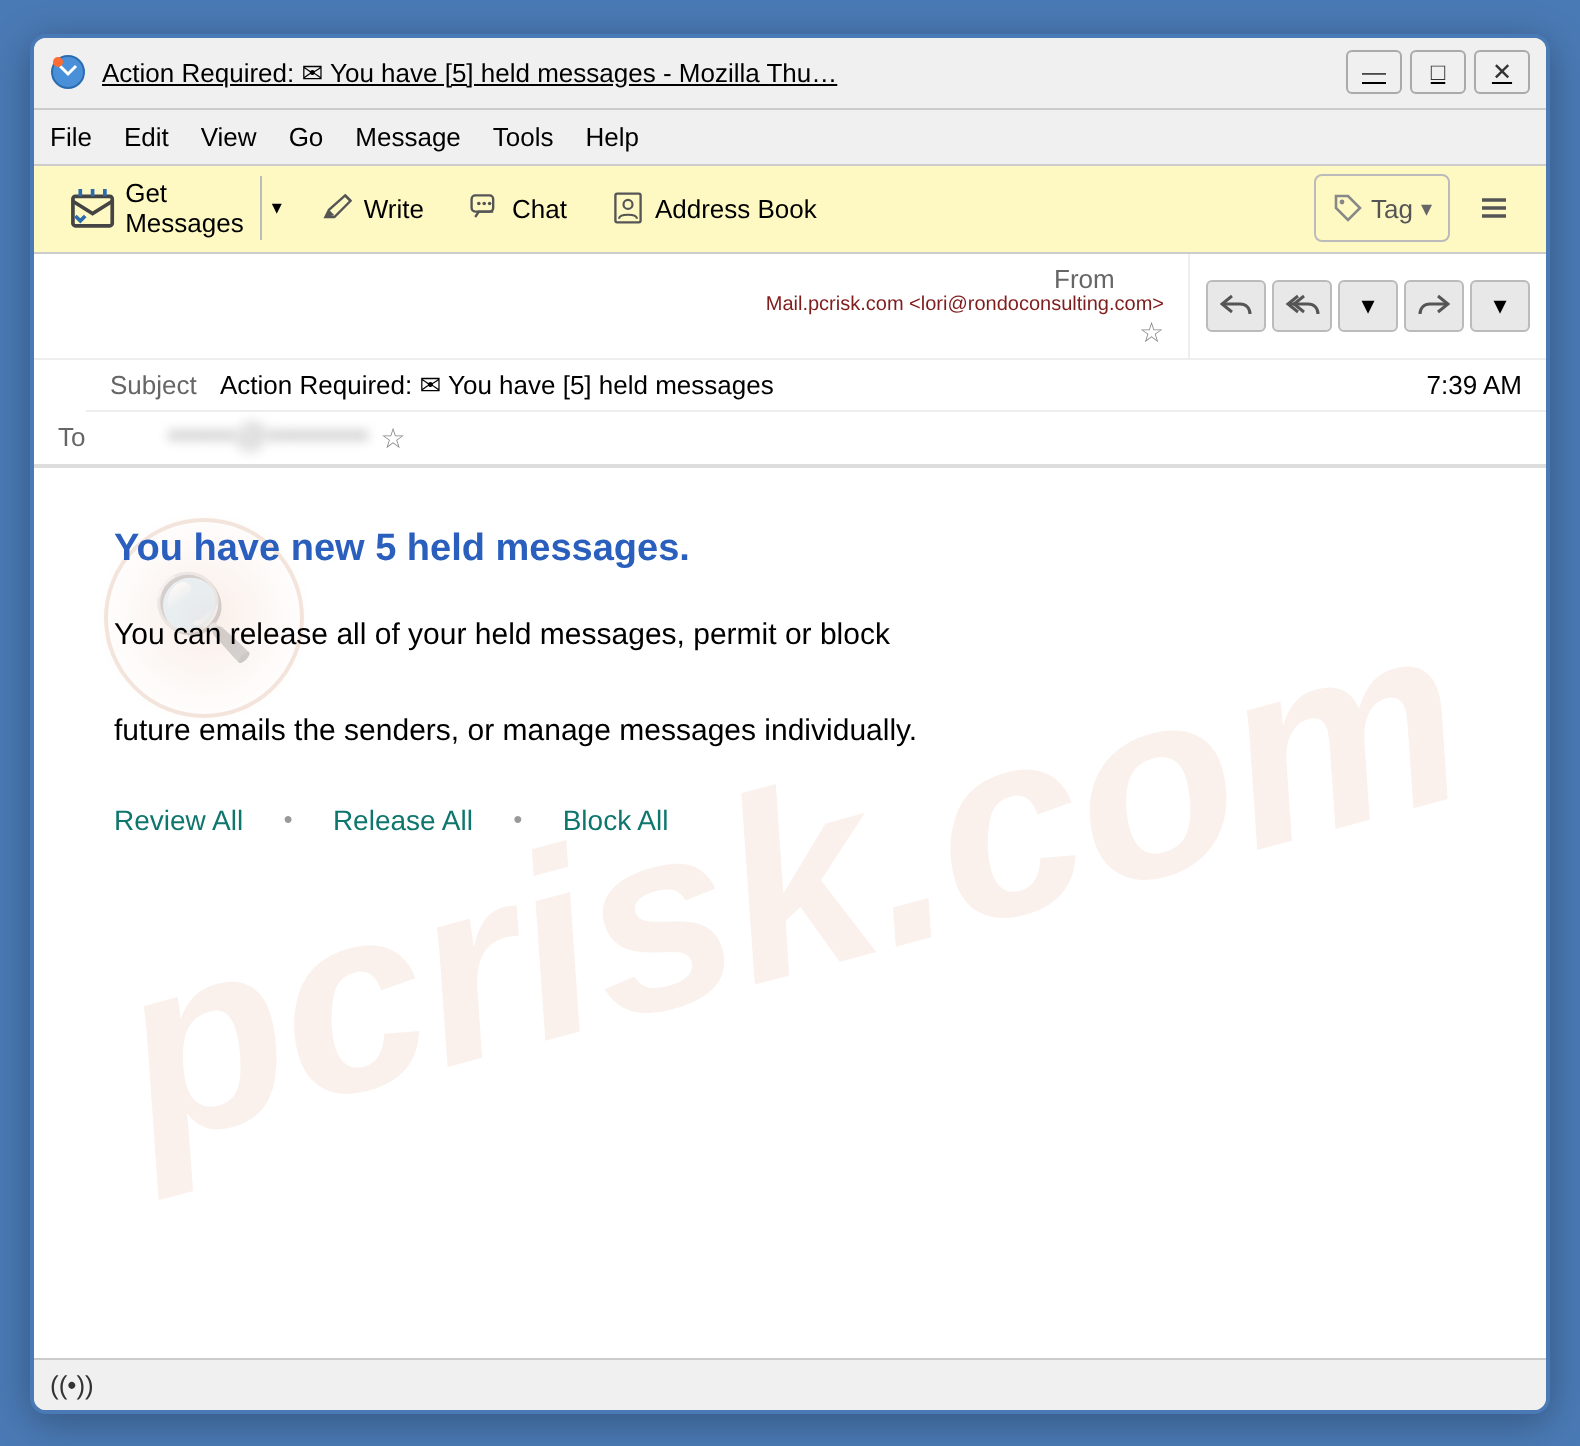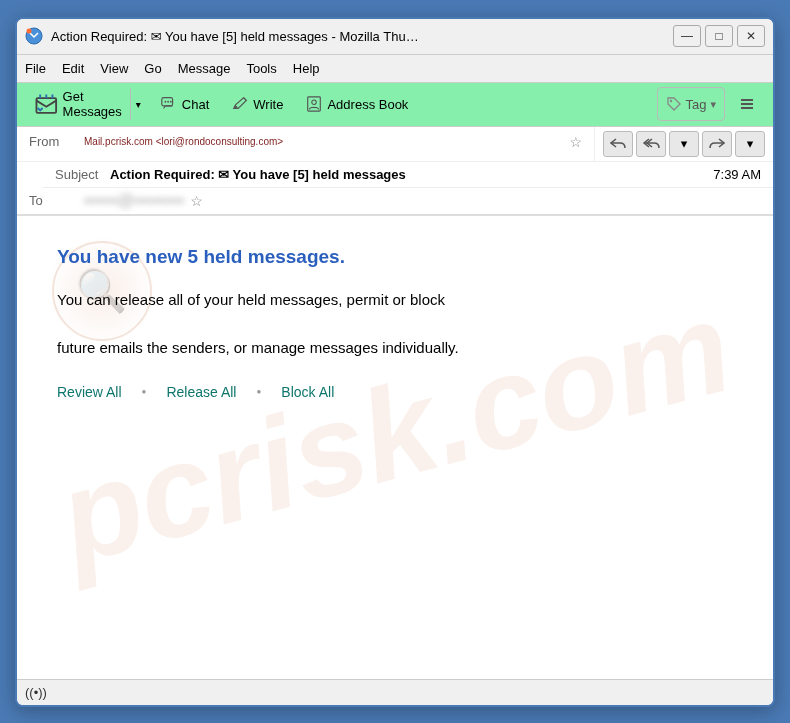--- a/index.html
+++ b/index.html
@@ -26,20 +26,21 @@
     }
     
     .title-bar {
       background: #f0f0f0;
       height: 36px;
       display: flex;
       align-items: center;
       padding: 0 8px;
       border-bottom: 1px solid #ccc;
       flex-shrink: 0;
+      text-decoration: underline;
     }
     .title-bar-icon {
       width: 18px;
       height: 18px;
       margin-right: 8px;
       flex-shrink: 0;
     }
     .title-bar-icon svg {
       width: 18px;
       height: 18px;
@@ -82,21 +83,21 @@
     }
     .menu-item {
       padding: 2px 8px;
       font-size: 13px;
       color: #000;
       cursor: pointer;
       border-radius: 3px;
     }
     
     .toolbar {
-      background: #86efac;
+      background: #fef9c3;
       height: 44px;
       display: flex;
       align-items: center;
       padding: 0 8px;
       border-bottom: 1px solid #ccc;
       gap: 4px;
       flex-shrink: 0;
     }
     .toolbar-btn {
       display: flex;
@@ -170,24 +171,25 @@
     }
     
     .email-header {
       background: white;
       padding: 0;
       border-bottom: 1px solid #ddd;
       flex-shrink: 0;
     }
     .email-header-row {
       display: flex;
-      align-items: center;
+      align-items: flex-end;
       padding: 5px 12px;
       border-bottom: 1px solid #eee;
       min-height: 30px;
+      flex-direction: column;
     }
     .email-header-row:last-child { border-bottom: none; }
     .email-label {
       font-size: 13px;
       color: #666;
       width: 55px;
       flex-shrink: 0;
     }
     .email-value {
       font-size: 10px;
@@ -359,36 +361,36 @@
           <path d="M5 5 L5 2 M10 5 L10 2 M15 5 L15 2" stroke="#2b6cb0" stroke-width="1.5"></path>
           <path d="M7 13 L5 15 L3 13" stroke="#2b6cb0" stroke-width="1.5" fill="none"></path>
         </svg>
         <span>Get Messages</span>
       </div>
       <div class="arrow-part">▾</div>
     </div>
 
     <button class="toolbar-btn">
       <svg class="icon-svg" viewBox="0 0 20 20" fill="none" xmlns="http://www.w3.org/2000/svg">
+        <path d="M3 15 L5 11 L14 3 L17 6 L8 15 Z" stroke="#555" stroke-width="1.3" fill="none"></path>
+        <path d="M14 3 L17 6" stroke="#555" stroke-width="1.3"></path>
+        <path d="M3 15 L5 11 L8 14 Z" fill="#555"></path>
+      </svg>
+      <span>Write</span>
+    </button>
+
+    <button class="toolbar-btn">
+      <svg class="icon-svg" viewBox="0 0 20 20" fill="none" xmlns="http://www.w3.org/2000/svg">
         <rect x="2" y="3" width="12" height="9" rx="2" stroke="#555" stroke-width="1.3" fill="none"></rect>
         <path d="M4 15 L6 12 L14 12" stroke="#555" stroke-width="1.3" fill="none"></path>
         <circle cx="6" cy="7.5" r="1" fill="#555"></circle>
         <circle cx="9" cy="7.5" r="1" fill="#555"></circle>
         <circle cx="12" cy="7.5" r="1" fill="#555"></circle>
       </svg>
       <span>Chat</span>
-    </button>
-
-    <button class="toolbar-btn">
-      <svg class="icon-svg" viewBox="0 0 20 20" fill="none" xmlns="http://www.w3.org/2000/svg">
-        <path d="M3 15 L5 11 L14 3 L17 6 L8 15 Z" stroke="#555" stroke-width="1.3" fill="none"></path>
-        <path d="M14 3 L17 6" stroke="#555" stroke-width="1.3"></path>
-        <path d="M3 15 L5 11 L8 14 Z" fill="#555"></path>
-      </svg>
-      <span>Write</span>
     </button>
 
     <button class="toolbar-btn">
       <svg class="icon-svg" viewBox="0 0 20 20" fill="none" xmlns="http://www.w3.org/2000/svg">
         <rect x="3" y="2" width="14" height="16" rx="1" stroke="#555" stroke-width="1.3" fill="none"></rect>
         <circle cx="10" cy="8" r="2.5" stroke="#555" stroke-width="1.2" fill="none"></circle>
         <path d="M5 16 C5 13 15 13 15 16" stroke="#555" stroke-width="1.2" fill="none"></path>
       </svg>
       <span>Address Book</span>
     </button>
@@ -442,21 +444,21 @@
             <path d="M10 2 L15 6 L10 10" stroke="#555" stroke-width="1.5" fill="none"></path>
             <path d="M15 6 L6 6 C3 6 1 8 1 11" stroke="#555" stroke-width="1.5" fill="none"></path>
           </svg>
         </button>
         <button class="reply-btn">▾</button>
       </div>
     </div>
 
     <div class="email-subject-row">
       <span class="email-label">Subject</span>
-      <span class="email-subject-text"><span style="font-weight:bold;">Action Required: ✉ You have [5] held messages</span></span>
+      <span class="email-subject-text"><span style="font-weight:normal;">Action Required: ✉ You have [5] held messages</span></span>
       <span class="email-time">7:39 AM</span>
     </div>
 
     <div class="to-row">
       <span class="to-label">To</span>
       <span class="blurred-email">••••••@•••••••••</span>
       <span class="star-icon">☆</span>
     </div>
   </div>
 

